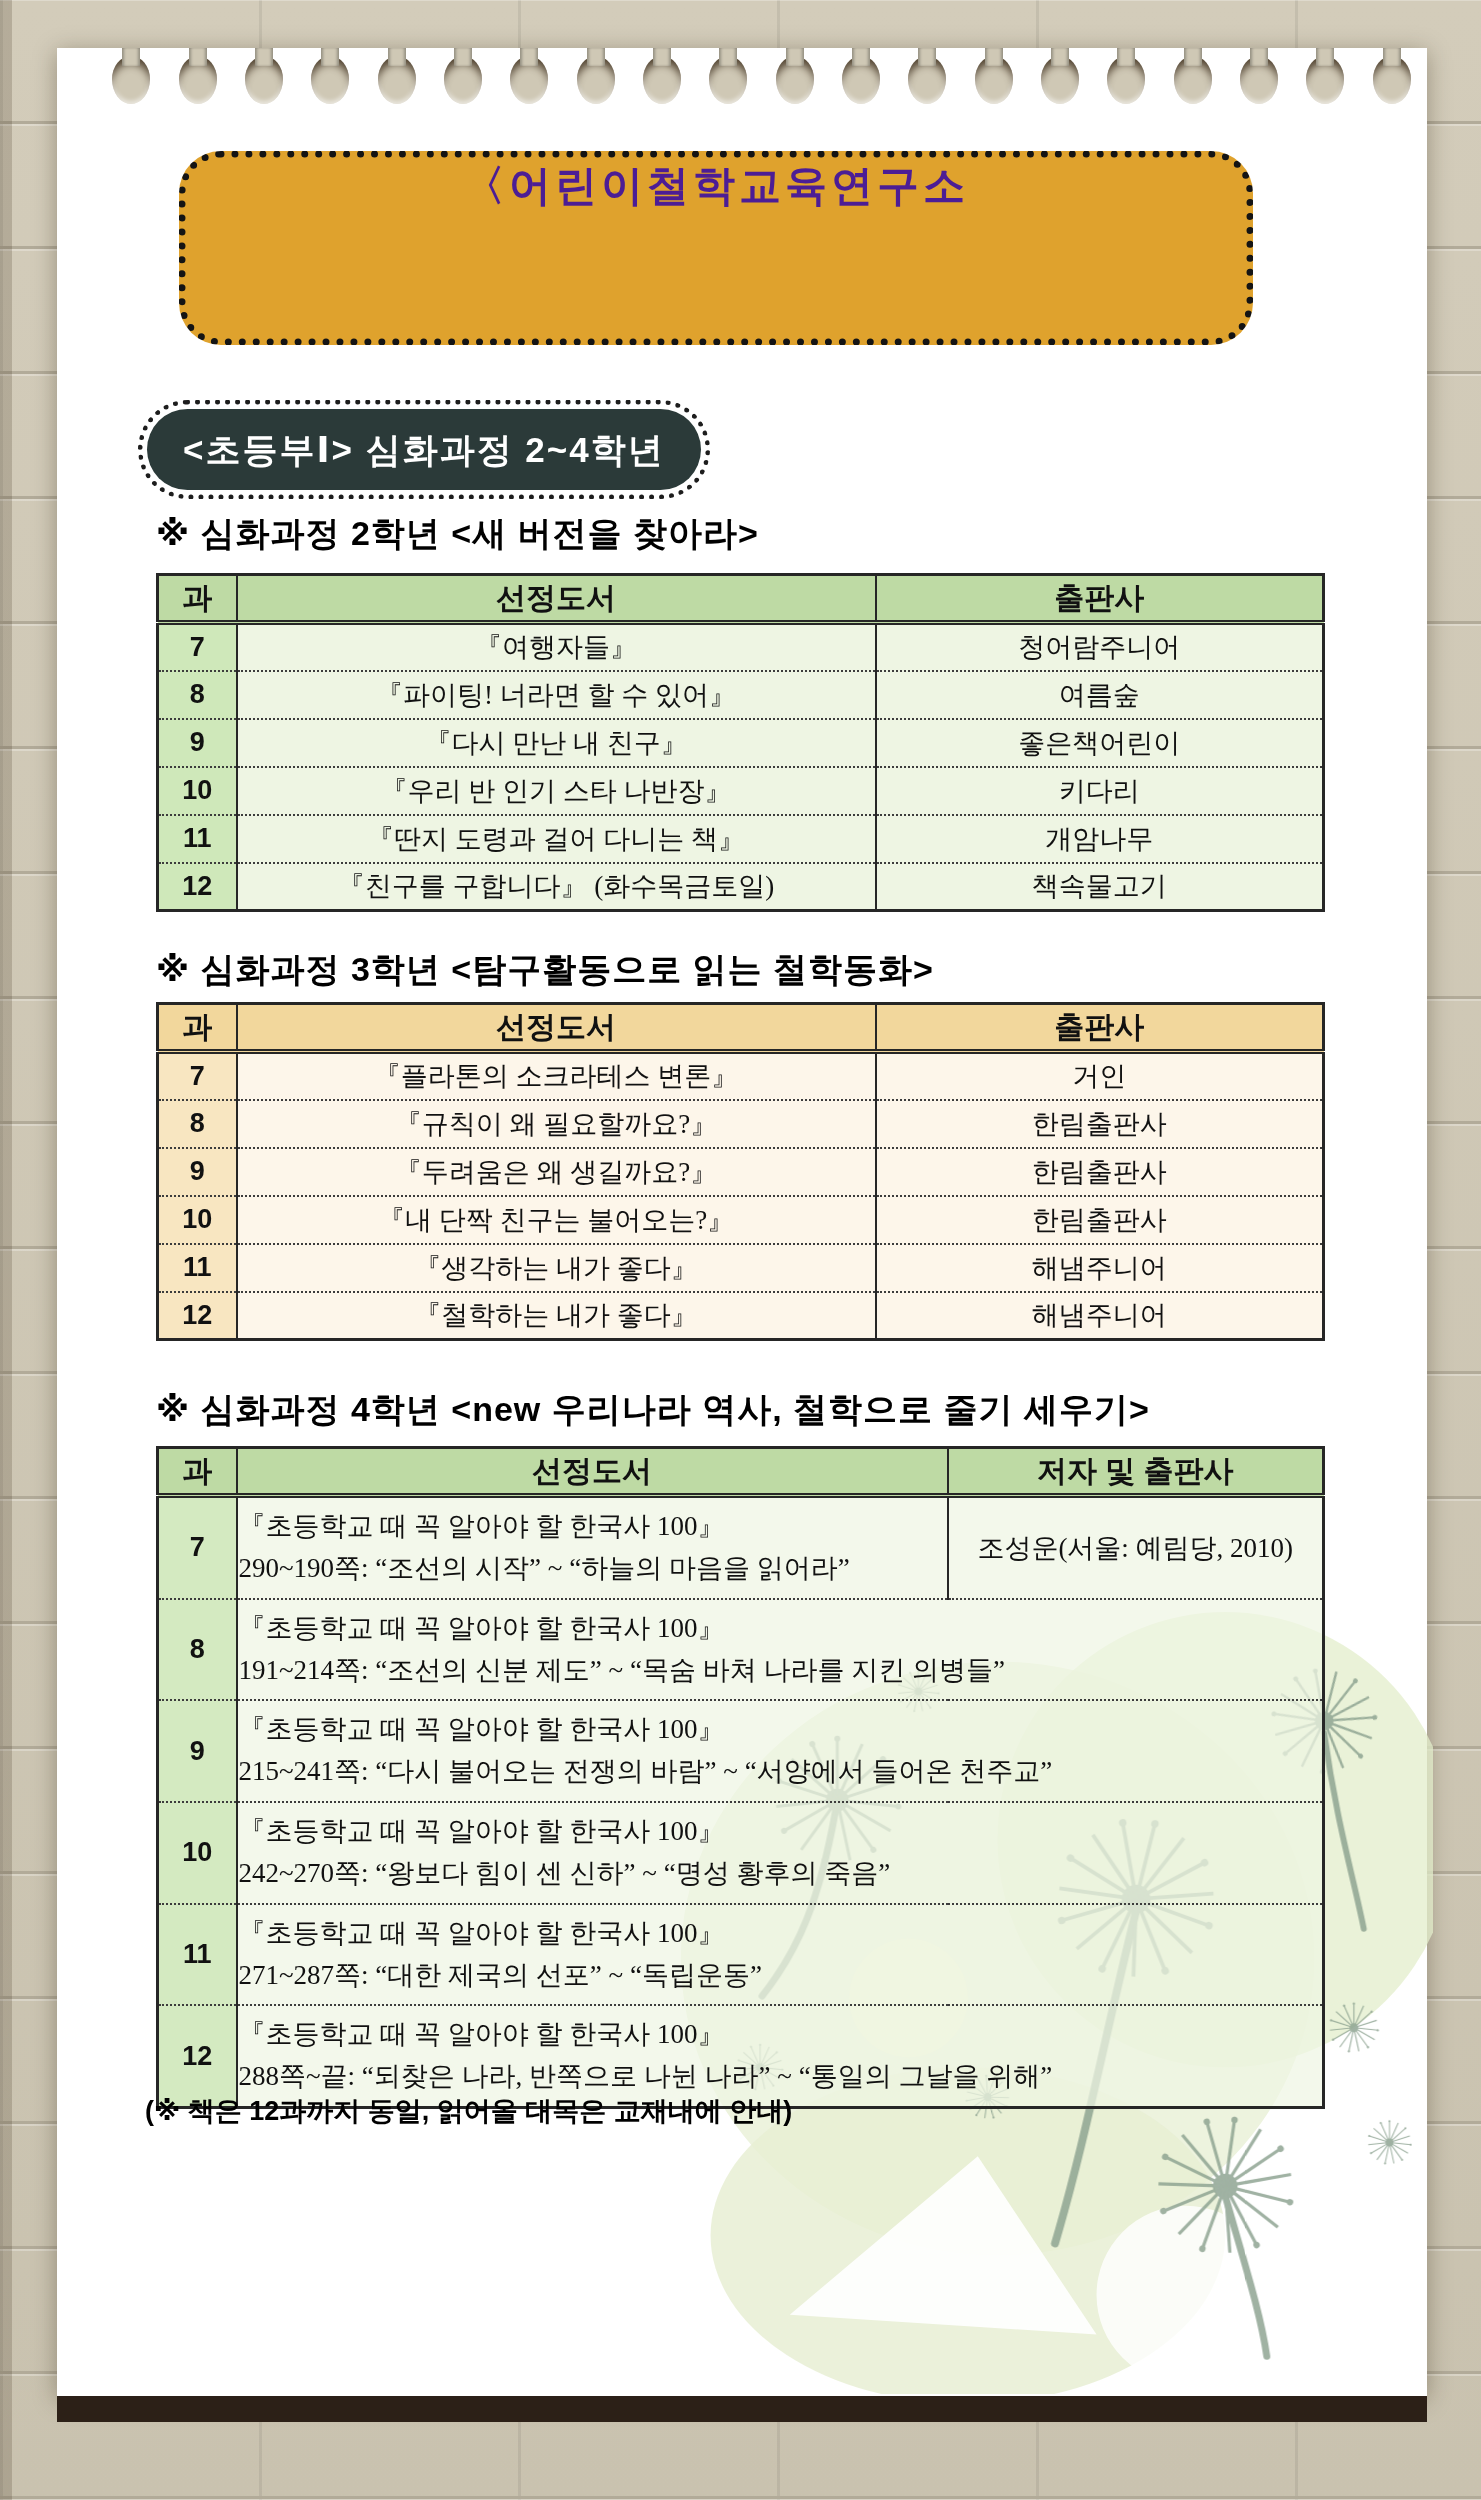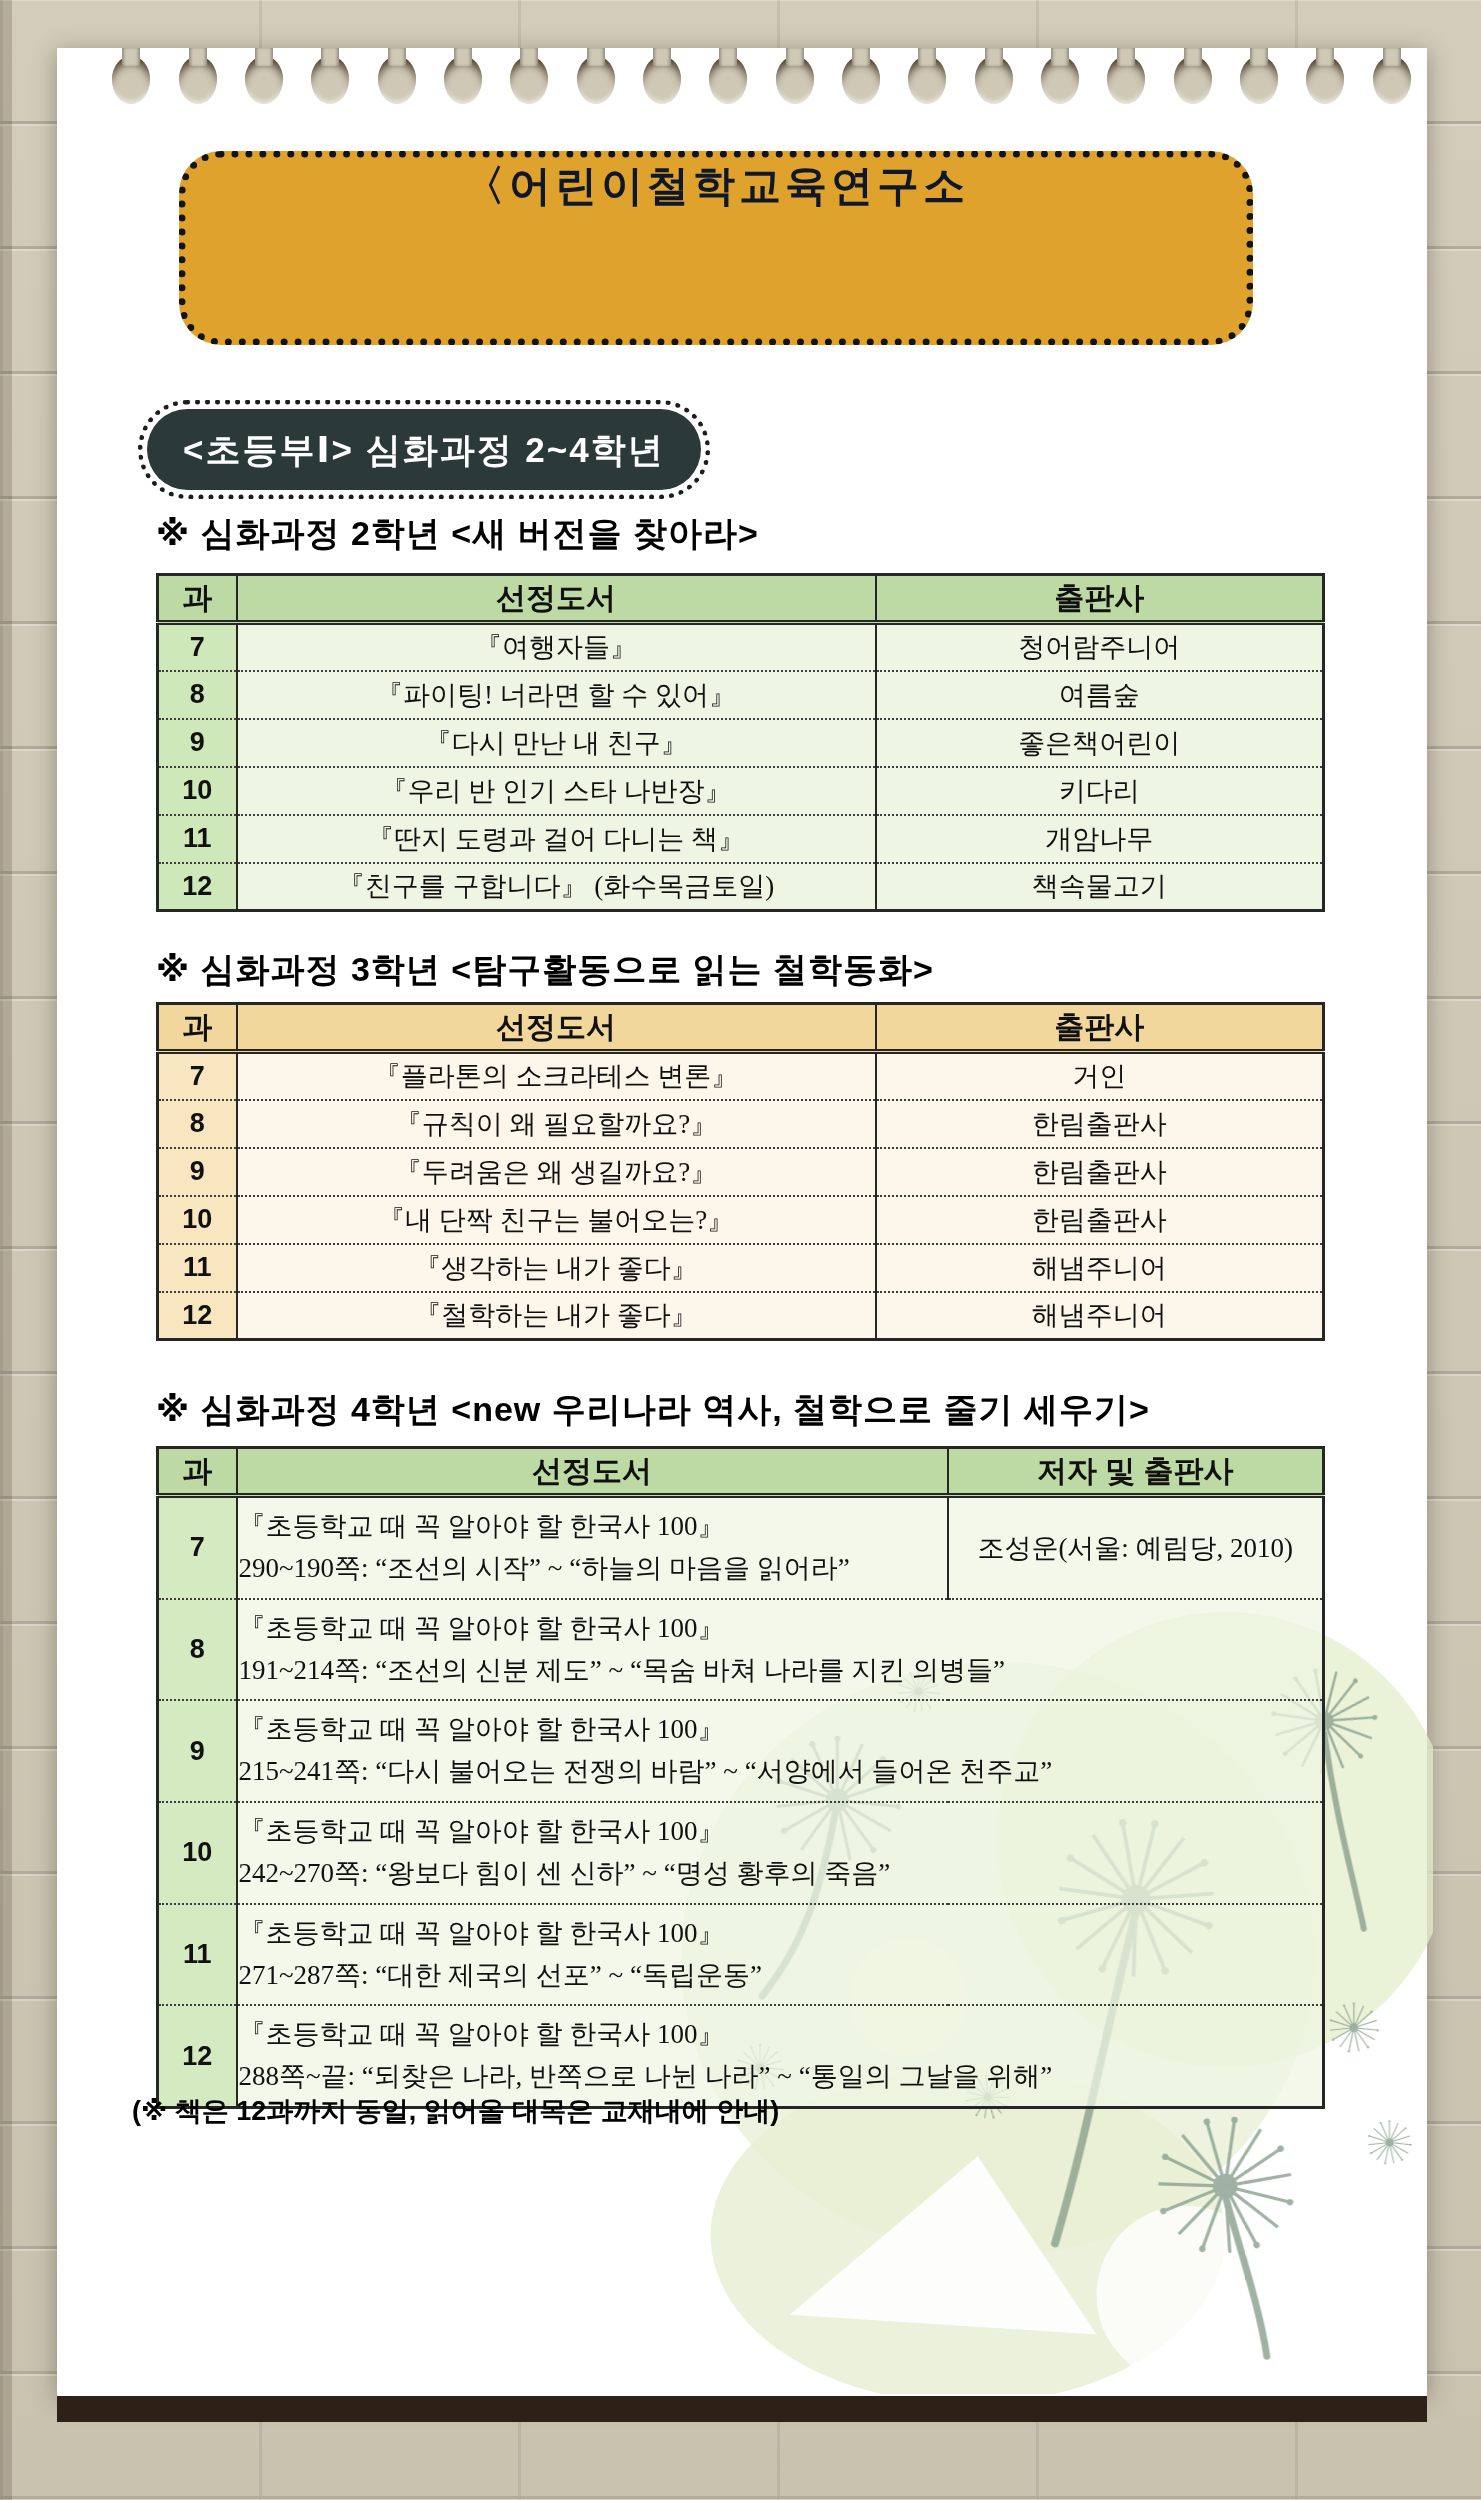--- a/index.html
+++ b/index.html
@@ -23,22 +23,22 @@
   .page-edge{position:absolute;left:57px;top:2396px;width:1370px;height:26px;background:var(--page-edge);}
   
   .binding{position:absolute;left:0;top:0;width:100%;height:69px;}
   .hole{position:absolute;top:8px;width:38px;height:48px;background:var(--wood);
     border-radius:50%/48% 48% 52% 52%;
     box-shadow:inset 0 10px 8px -3px rgba(45,28,10,.78), inset 0 -3px 4px rgba(255,255,255,.55);}
   .hole::before{content:'';position:absolute;top:-8px;left:10px;width:18px;height:18px;background:var(--wood);
     box-shadow:inset 3px 0 3px -1px rgba(0,0,0,.28), inset -3px 0 3px -1px rgba(0,0,0,.28);}
   
   .title-box{position:absolute;left:122px;top:103px;width:1074px;height:194px;background:var(--orange);
-    border:7px dotted #141414;border-radius:42px;color:#0f172a;text-align:center;
-    display:flex;flex-direction:row;justify-content:center;gap:8px;}
+    border:7px dotted #141414;border-radius:42px;color:#4c1d95;text-align:center;
+    display:flex;flex-direction:column;justify-content:space-between;gap:8px;}
   .title-box .line{font-weight:bold;font-size:42px;letter-spacing:4px;line-height:1.35;}
   
   .badge-wrap{position:absolute;left:81px;top:352px;border:5px dotted #1d1d1d;border-radius:989px;padding:4px;}
   .badge{background:var(--badge);border-radius:989px;color:#fff;font-weight:bold;font-size:35px;
     letter-spacing:2px;padding:18px 36px 16px;white-space:nowrap;}
   
   .heading{position:absolute;left:99px;font-weight:bold;font-size:34px;color:#000;letter-spacing:1px;white-space:nowrap;z-index:2;}
   
   .tbl-wrap{position:absolute;left:99px;width:1166px;z-index:2;}
   table.tbl{width:100%;border-collapse:collapse;table-layout:fixed;border:3px solid var(--ink);}
@@ -52,21 +52,21 @@
   .green th{background:var(--green-header);}
   .green td.num{background:var(--green-num);}
   .green td{background:var(--green-body);}
   .greenlite td{background:rgba(238,245,227,.72);}
   .greenlite td.num{background:rgba(207,232,186,.9);}
   .orange-t th{background:var(--tan-header);}
   .orange-t td.num{background:var(--tan-num);}
   .orange-t td{background:var(--tan-body);}
   .tbl td.content{text-align:left;padding:8px 10px 8px 1px;line-height:1.55;}
   
-  .footnote{position:absolute;left:75px;top:2045px;font-weight:bold;font-size:27px;color:#000;z-index:2;white-space:nowrap;}
+  .footnote{position:absolute;left:88px;top:2045px;font-weight:bold;font-size:27px;color:#000;z-index:2;white-space:nowrap;}
   
   .deco{position:absolute;left:614px;top:1554px;width:762px;height:792px;z-index:1;}
 </style>
 </head>
 <body>
 
 <div class="stage">
 
   <div class="page">
 

